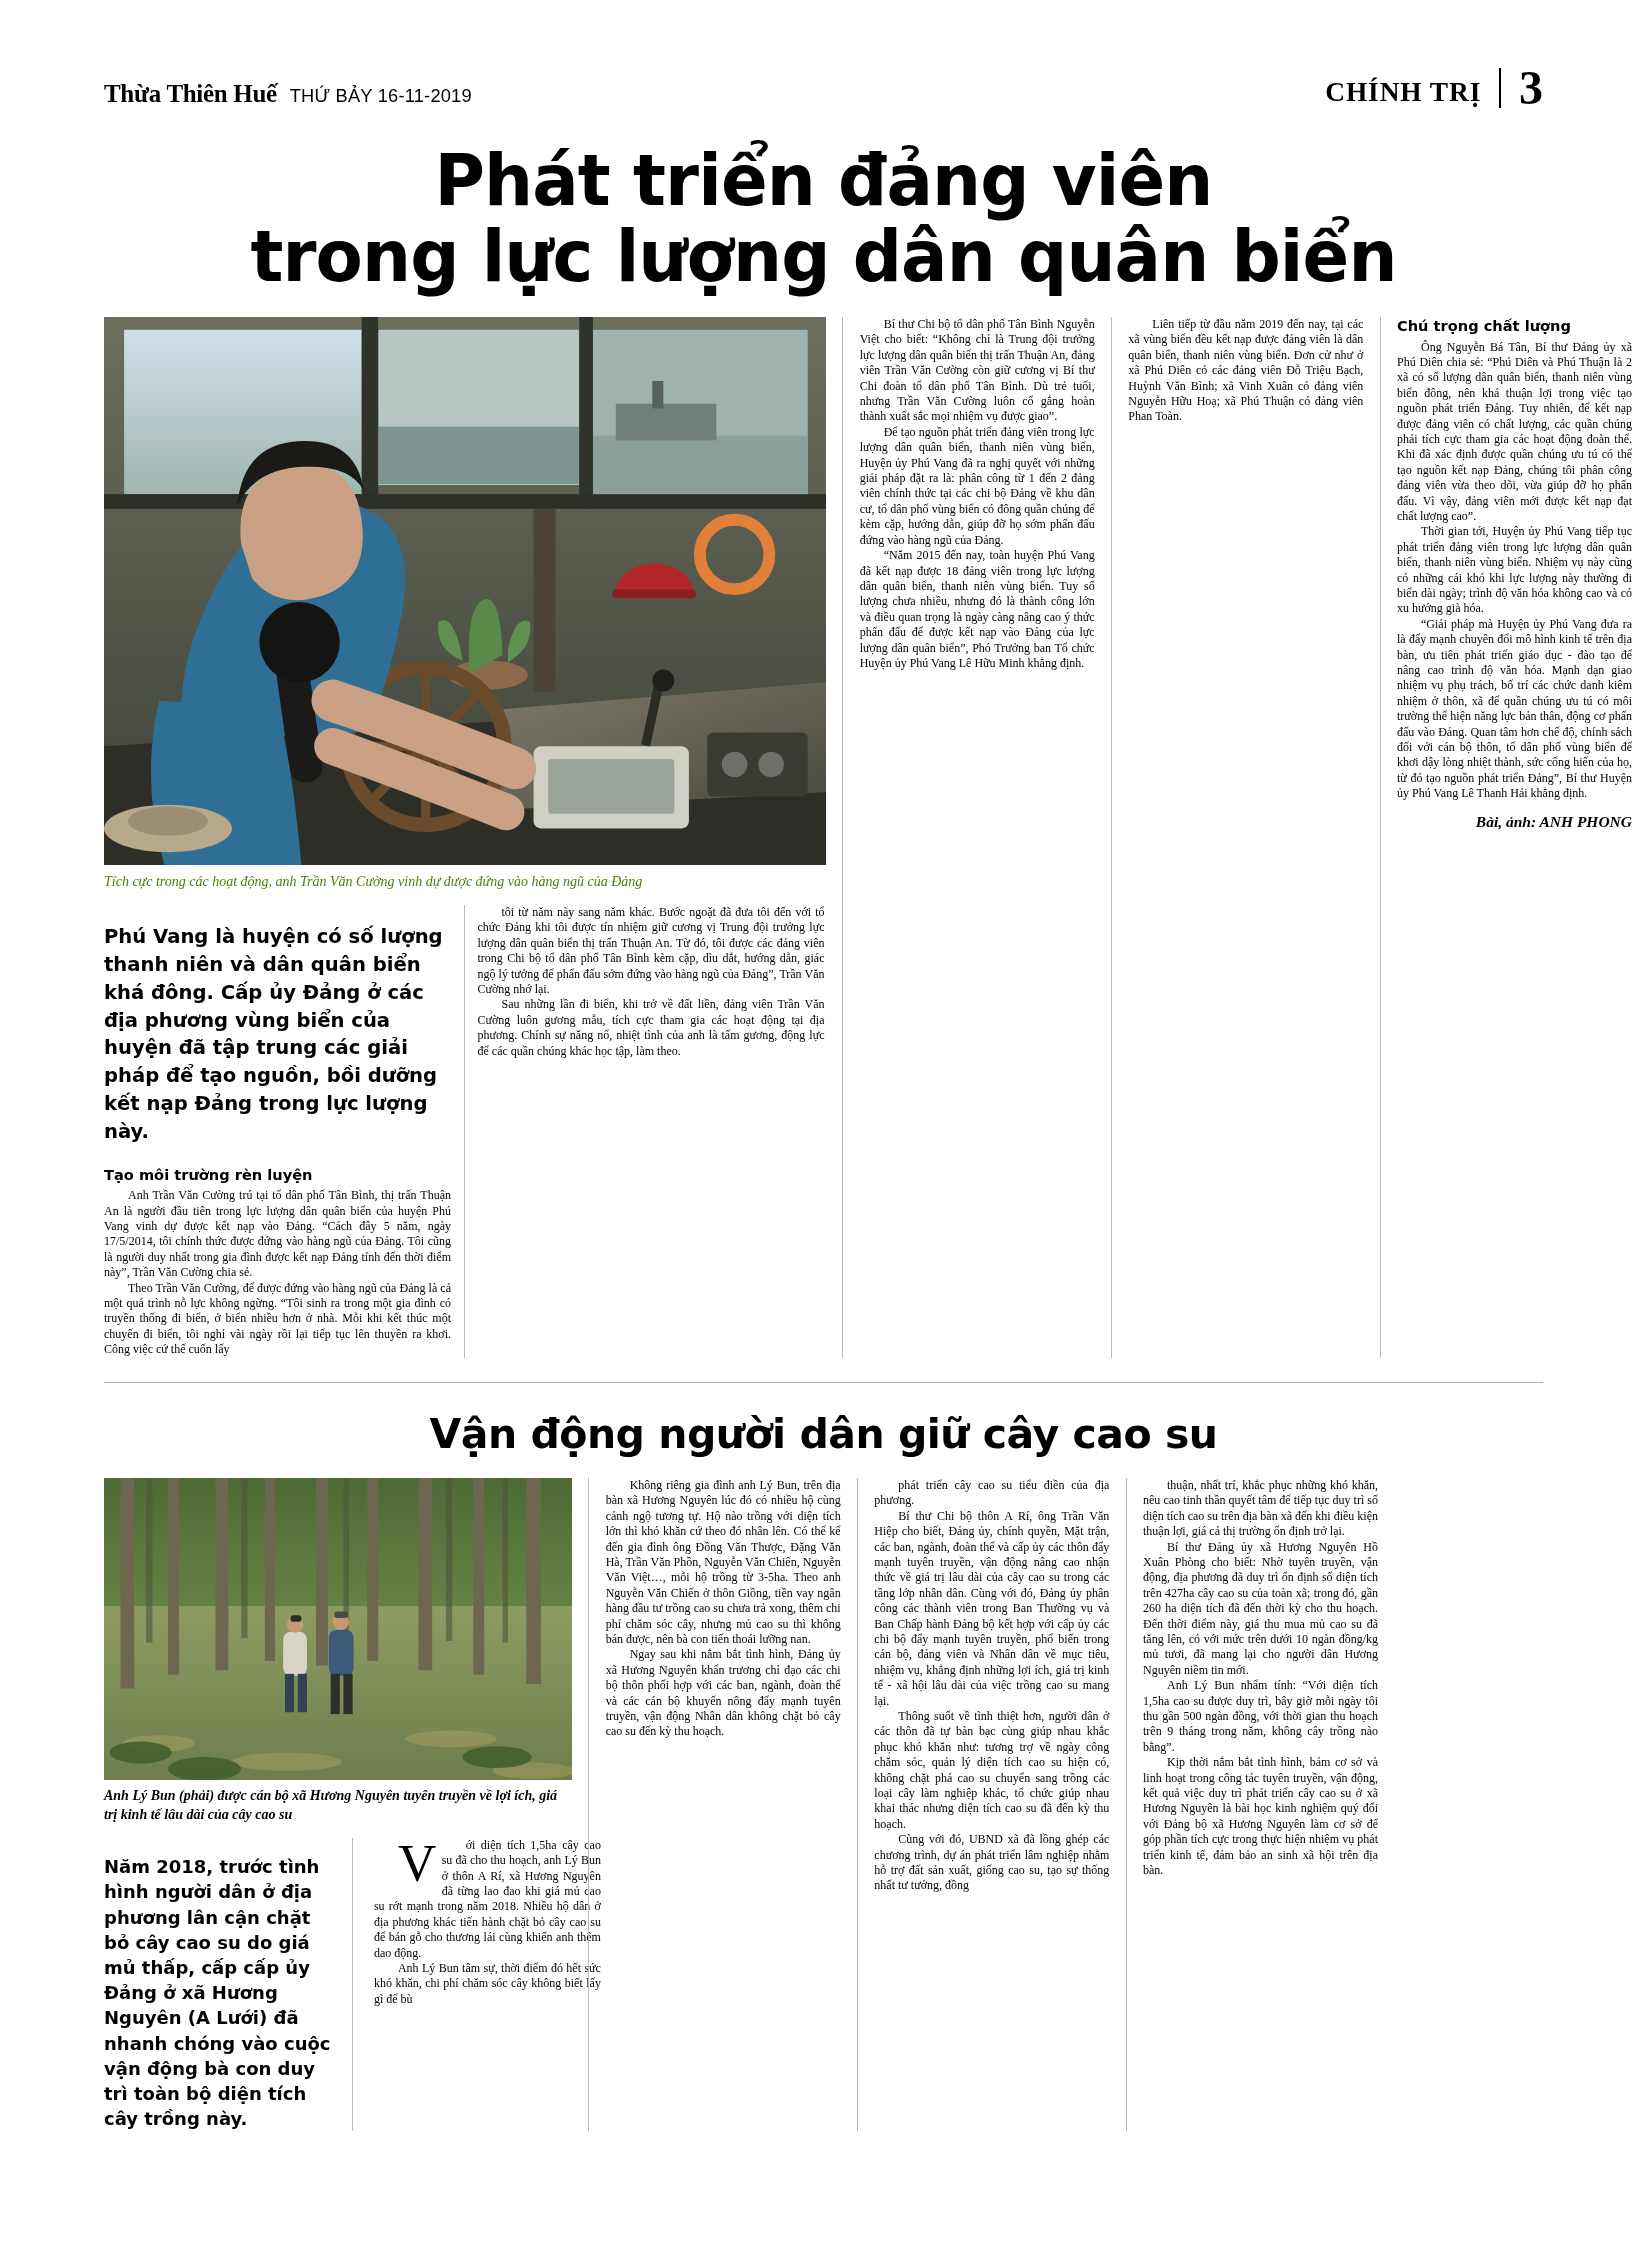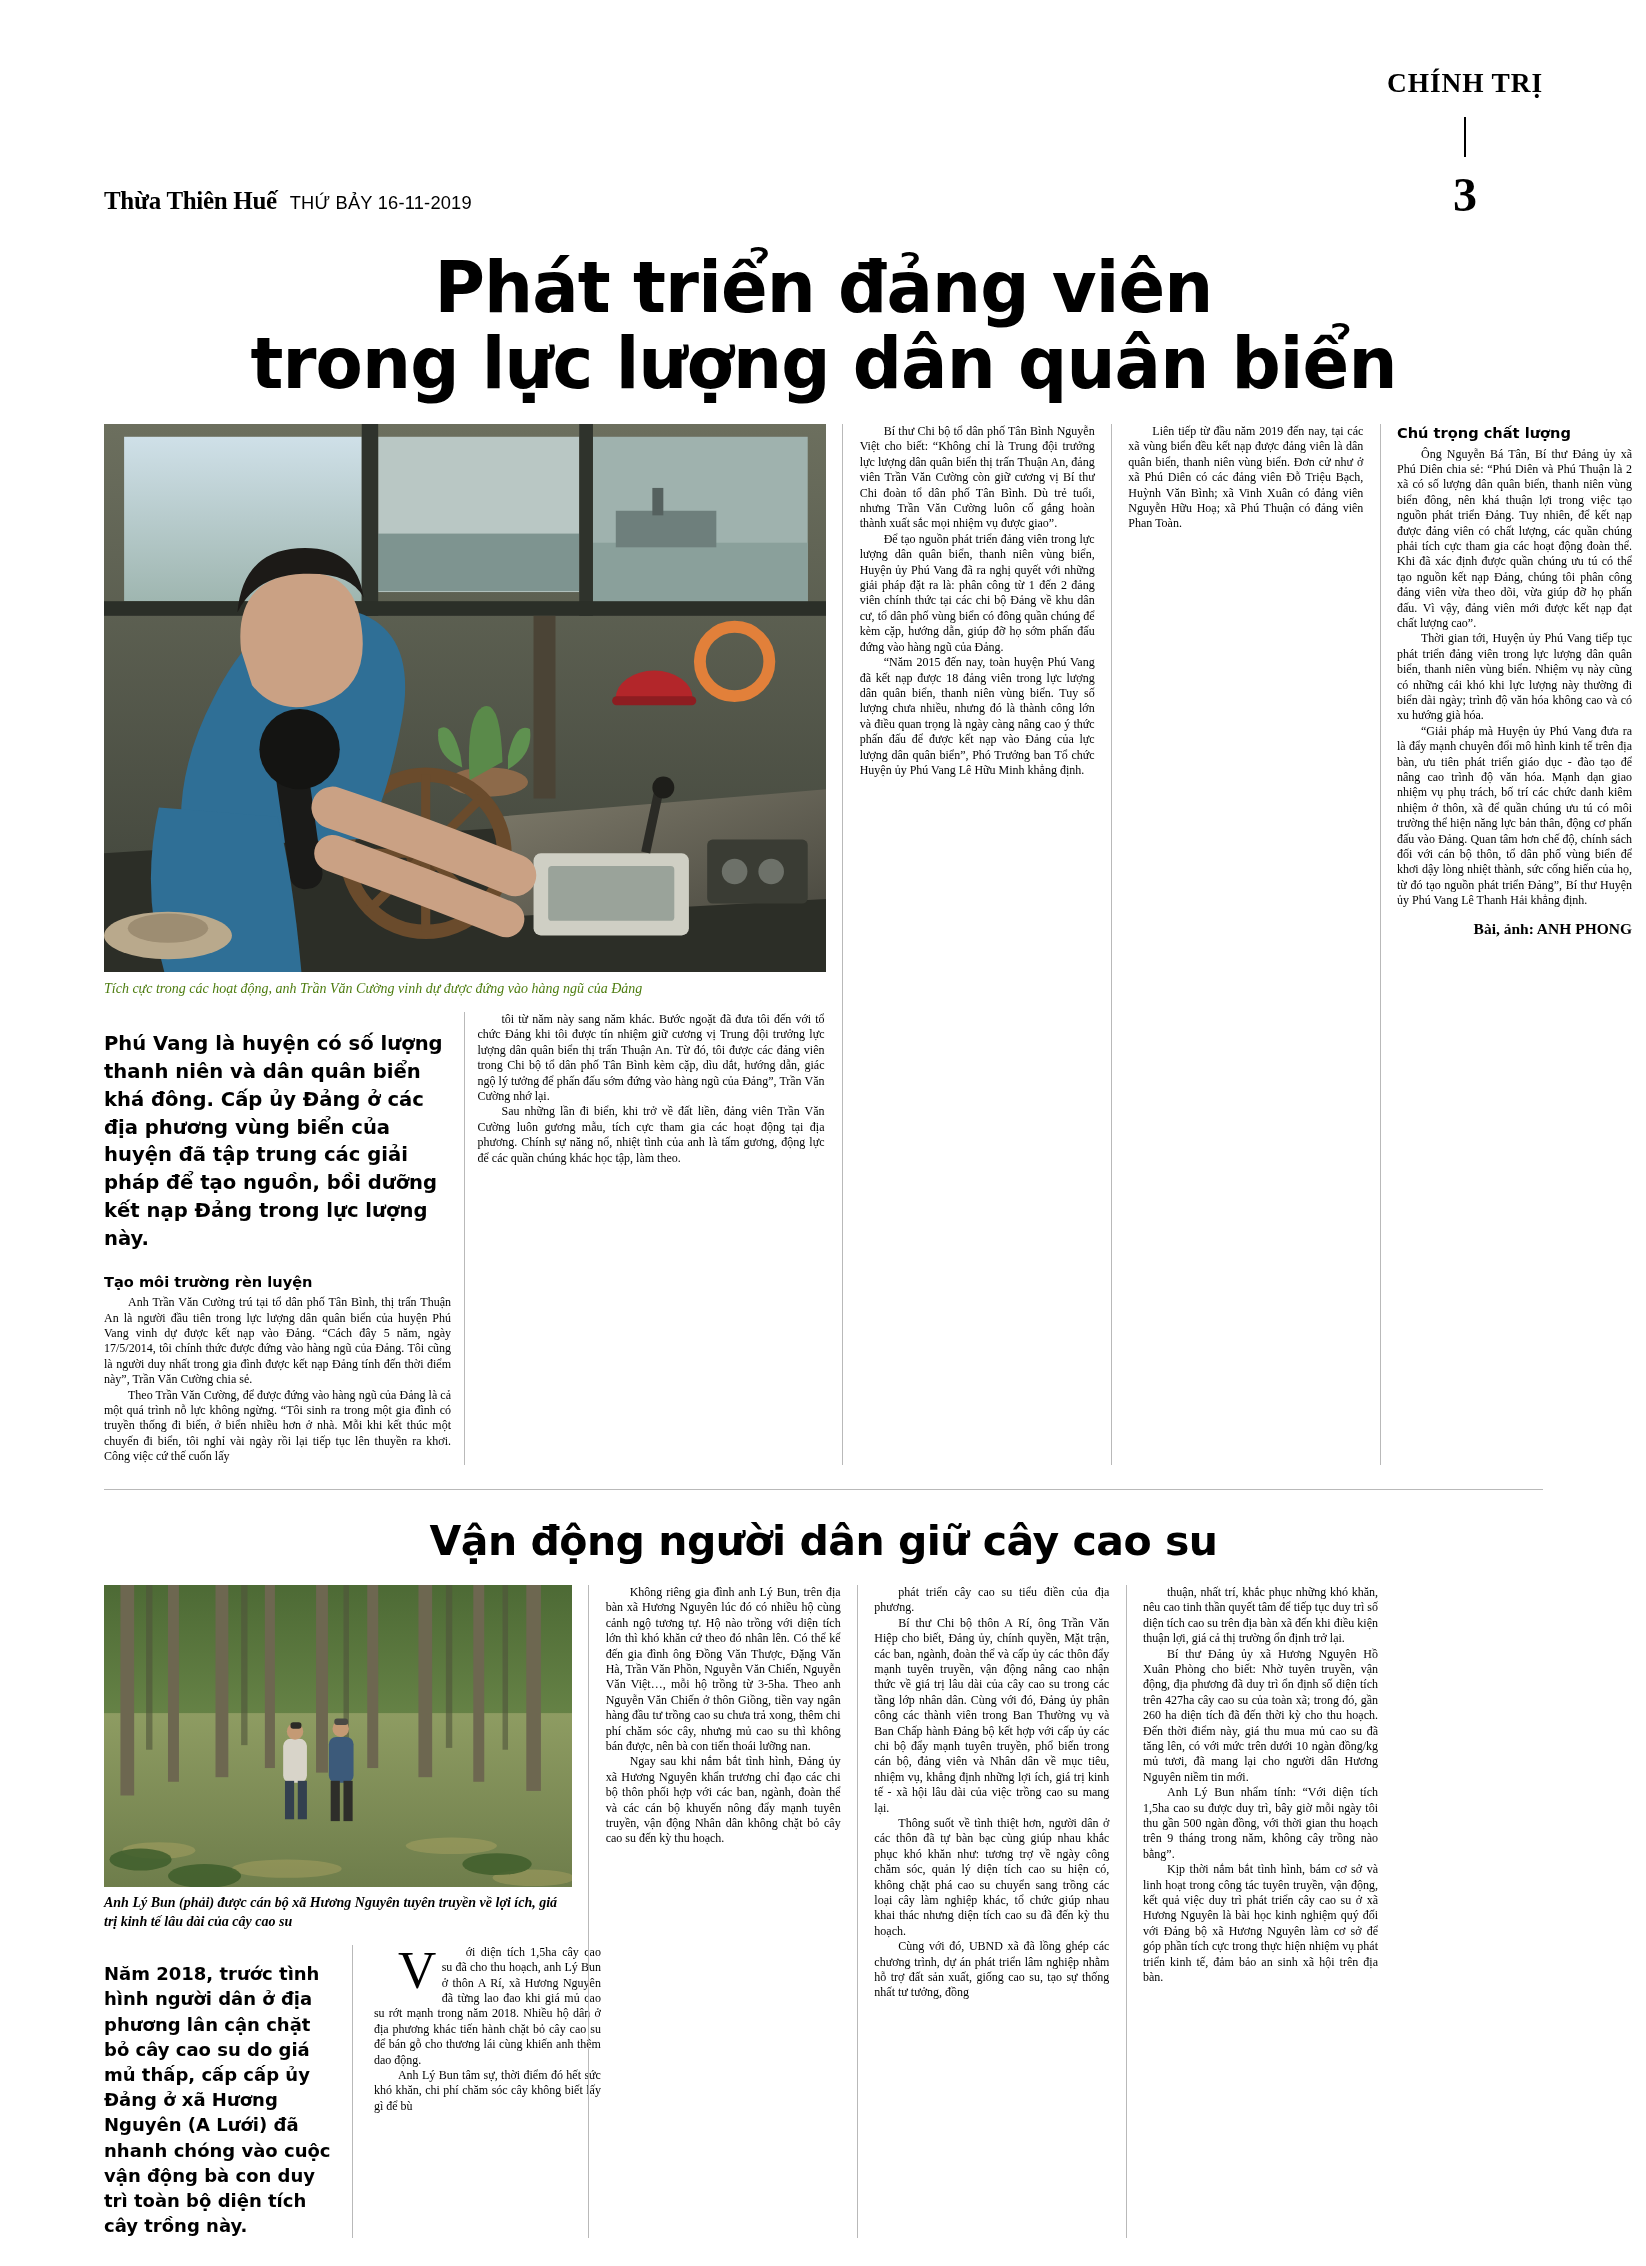--- a/index.html
+++ b/index.html
@@ -41,23 +41,22 @@
     font-size: 25px;
     letter-spacing: -0.3px;
   }
   .paper-date {
     font-family: "Liberation Sans", sans-serif;
     font-size: 18.3px;
     letter-spacing: 0.2px;
   }
   .masthead-right {
     display: flex;
-    align-items: center;
+    align-items: flex-end;
     gap: 18px;
-    flex-direction: column;
   }
   .section-name {
     font-family: "Liberation Serif", serif;
     font-weight: bold;
     font-size: 27.4px;
     letter-spacing: 0.9px;
   }
   .sec-divider {
     width: 1.8px;
     height: 40px;
@@ -142,20 +141,21 @@
     font-size: 12px;
     line-height: 1.285;
     text-align: justify;
     margin: 0;
     text-indent: 24px;
   }
   .body-col p + p, .col p + p { margin-top: 0; }
   .col { font-size: 0; }
   .sig {
     font-family: "Liberation Serif", serif;
+    font-style: italic;
     font-weight: bold;
     font-size: 15.5px;
     text-align: right;
     margin-top: 11px;
   }
 
   
   .hrule {
     height: 0.9px;
     background: #b9b9b9;

